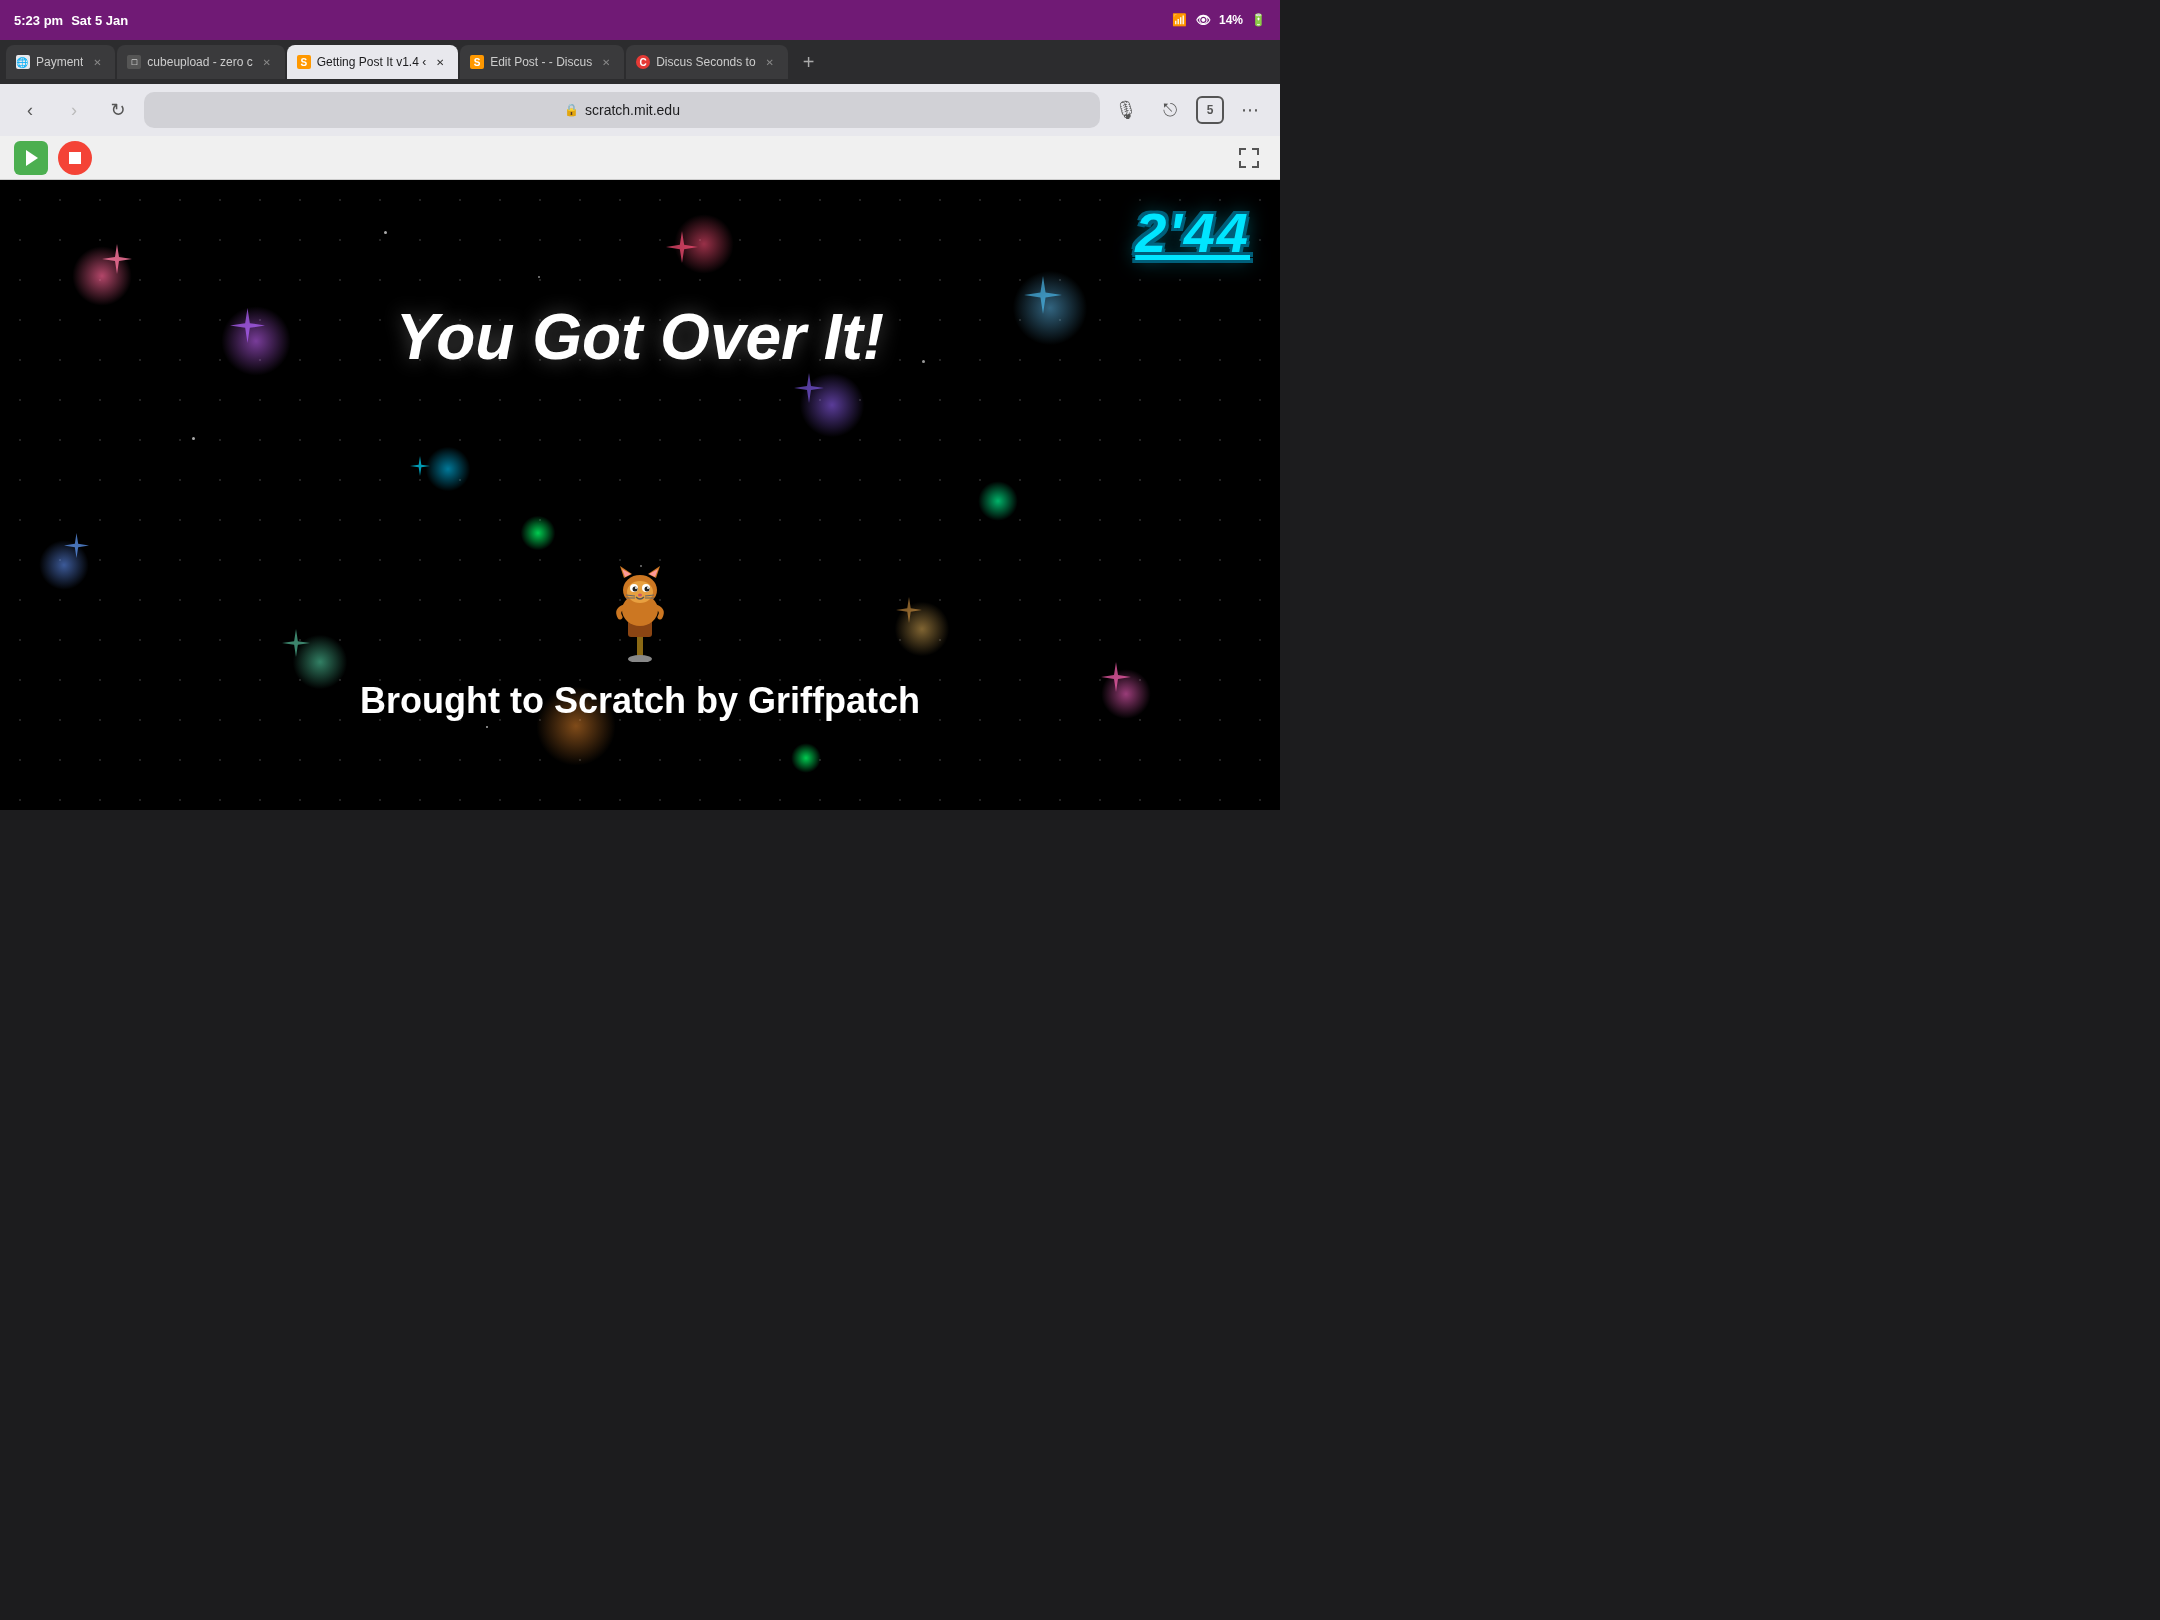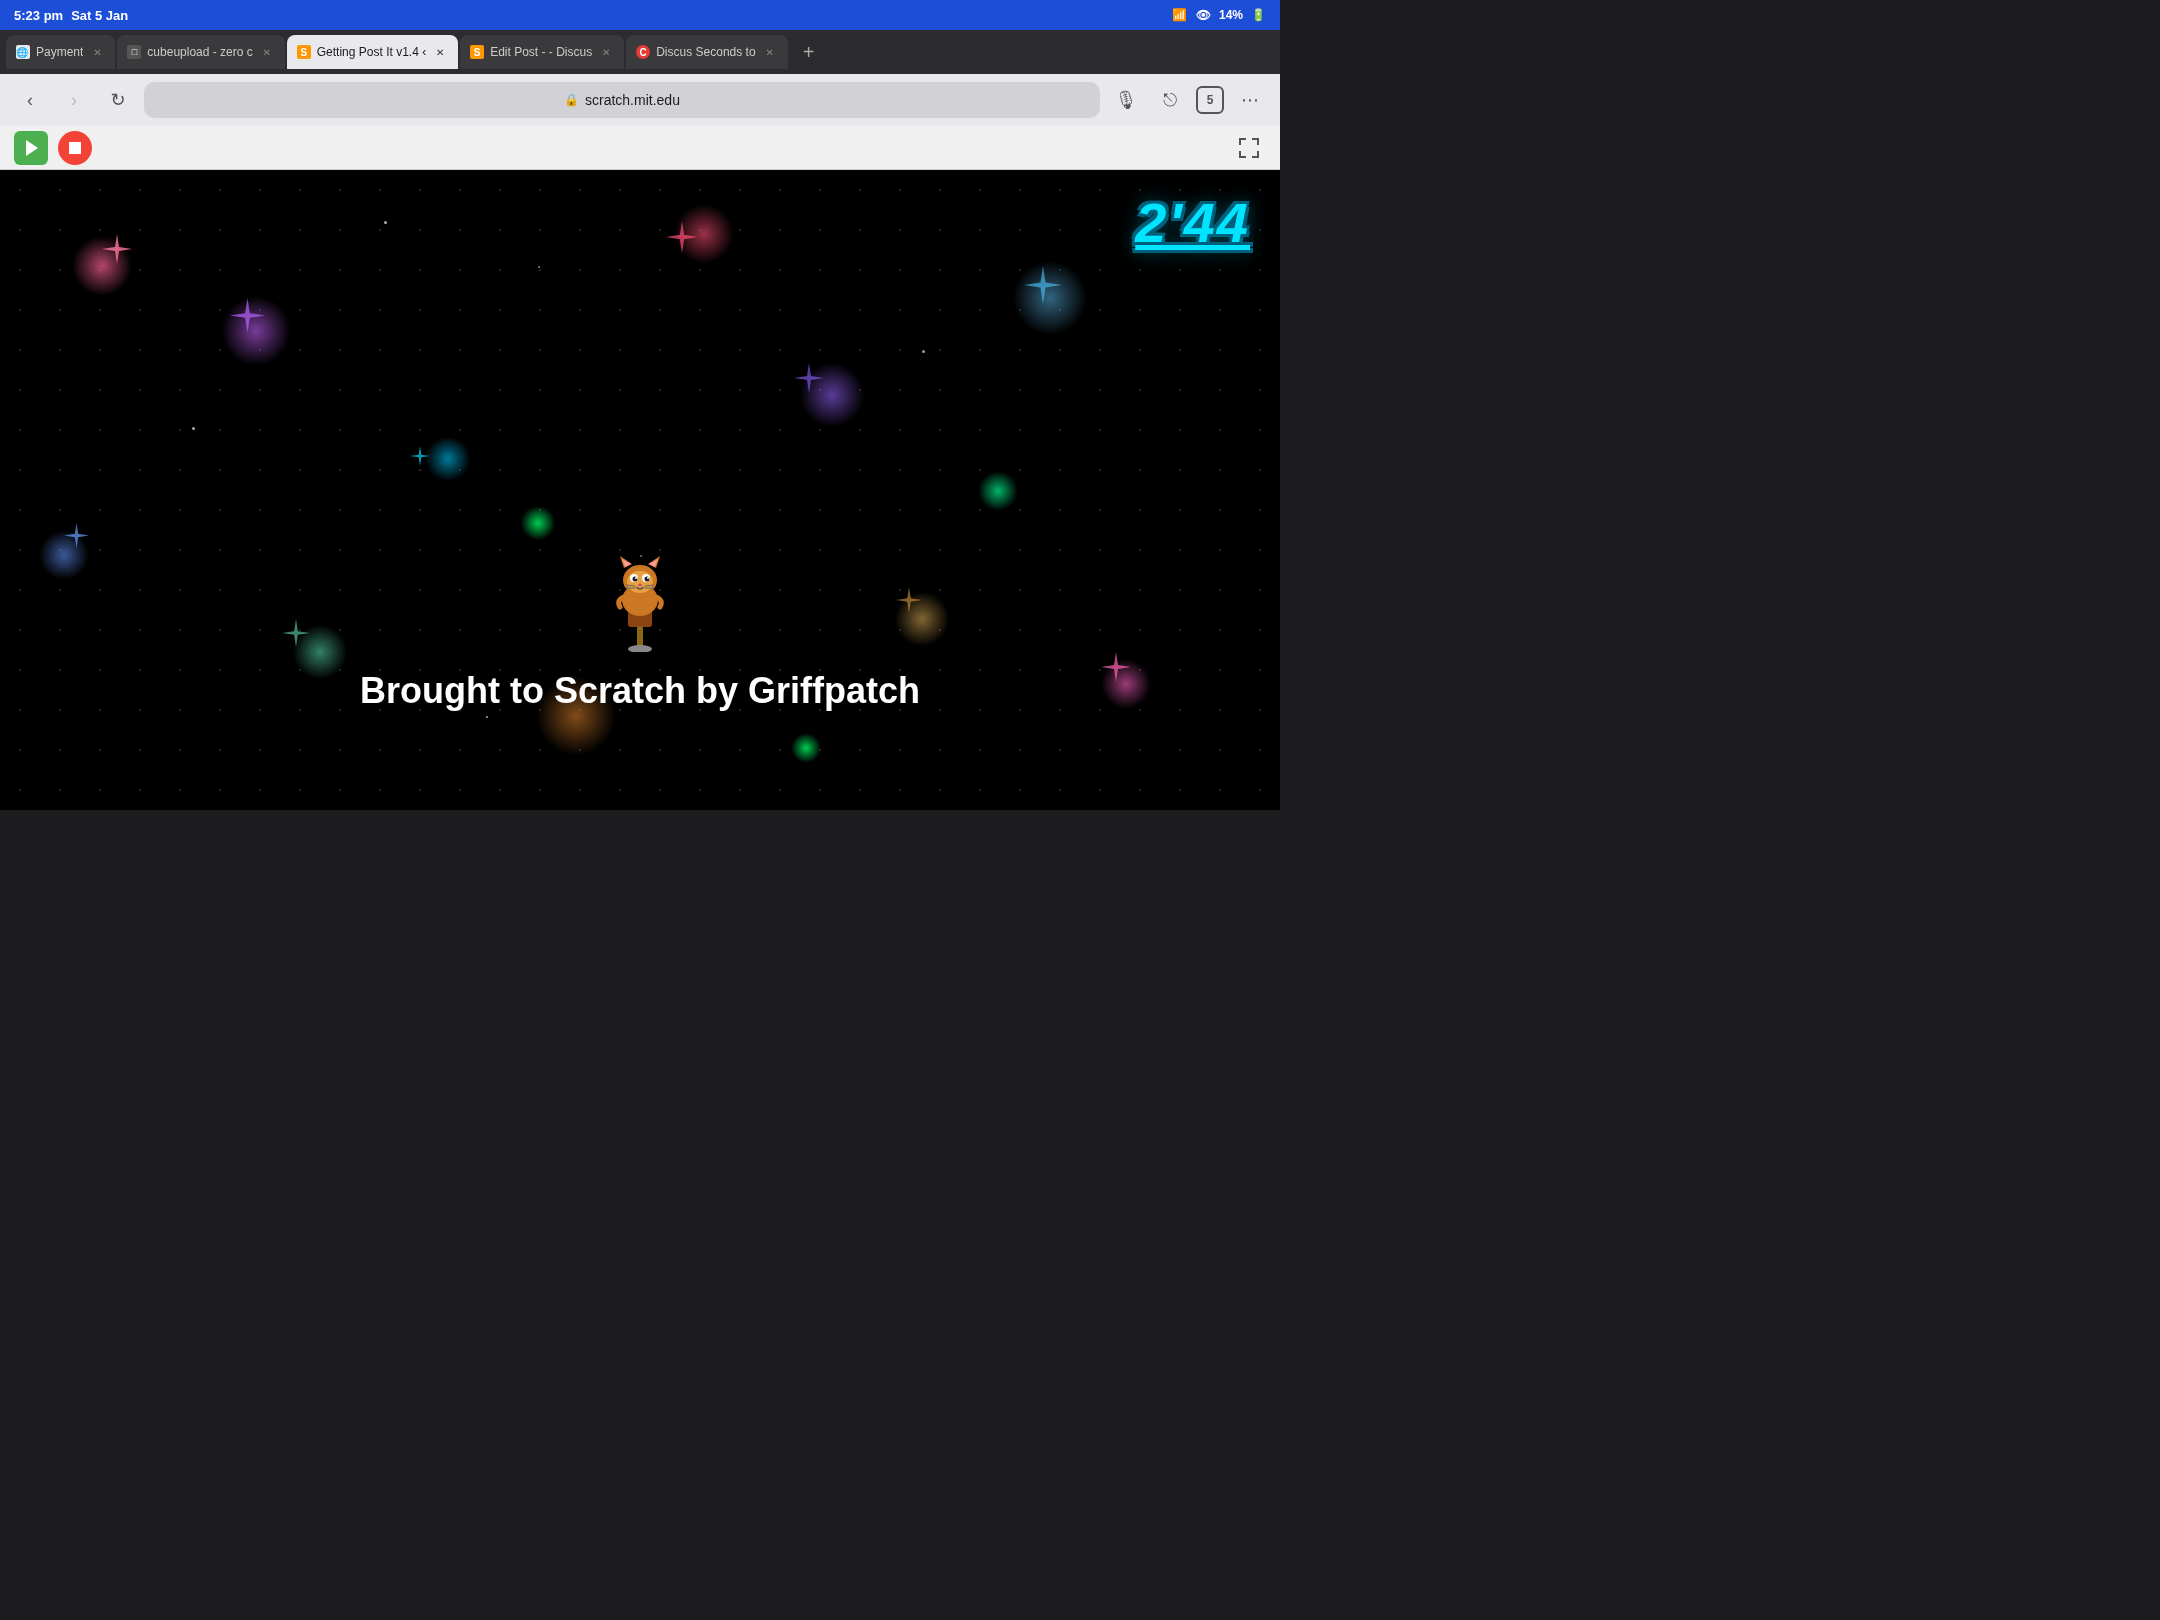--- a/index.html
+++ b/index.html
@@ -8,22 +8,22 @@
       width: 1280px;
       height: 810px;
       background: #1c1c1e;
       font-family: -apple-system, BlinkMacSystemFont, 'Helvetica Neue', Arial, sans-serif;
       overflow: hidden;
       user-select: none;
     }
 
     
     #status-bar {
-      background: #1d4ed8;
-      height: 30px;
+      background: #701a75;
+      height: 40px;
       display: flex;
       align-items: center;
       justify-content: space-between;
       padding: 5px 14px;
       color: white;
       font-size: 13px;
       font-weight: 600;
     }
     #status-left { display: flex; gap: 8px; align-items: center; }
     #status-right { display: flex; gap: 8px; align-items: center; font-size: 12px; }
@@ -424,20 +424,21 @@
     <polygon points="15,0 17,13 30,15 17,17 15,30 13,17 0,15 13,13" fill="rgba(0,220,255,0.7)"></polygon>
   </svg>
 
   <div style="position:absolute;width:3px;height:3px;background:#aaa;border-radius:50%;top:8%;left:30%;"></div>
   <div style="position:absolute;width:2px;height:2px;background:#888;border-radius:50%;top:15%;left:42%;"></div>
   <div style="position:absolute;width:3px;height:3px;background:#aaa;border-radius:50%;top:40%;left:15%;"></div>
   <div style="position:absolute;width:2px;height:2px;background:#777;border-radius:50%;top:60%;left:50%;"></div>
   <div style="position:absolute;width:3px;height:3px;background:#999;border-radius:50%;top:28%;left:72%;"></div>
   <div style="position:absolute;width:2px;height:2px;background:#aaa;border-radius:50%;top:85%;left:38%;"></div>
 
+  <div id="game-title">You Got Over It!</div>
 
   <div id="scratch-cat">
     <svg width="80" height="110" viewBox="0 0 80 110">
 
       <rect x="28" y="65" width="24" height="20" rx="3" fill="#8B4513"></rect>
 
       <rect x="37" y="85" width="6" height="20" fill="#8B6914"></rect>
 
       <ellipse cx="40" cy="107" rx="12" ry="4" fill="#888"></ellipse>
 

